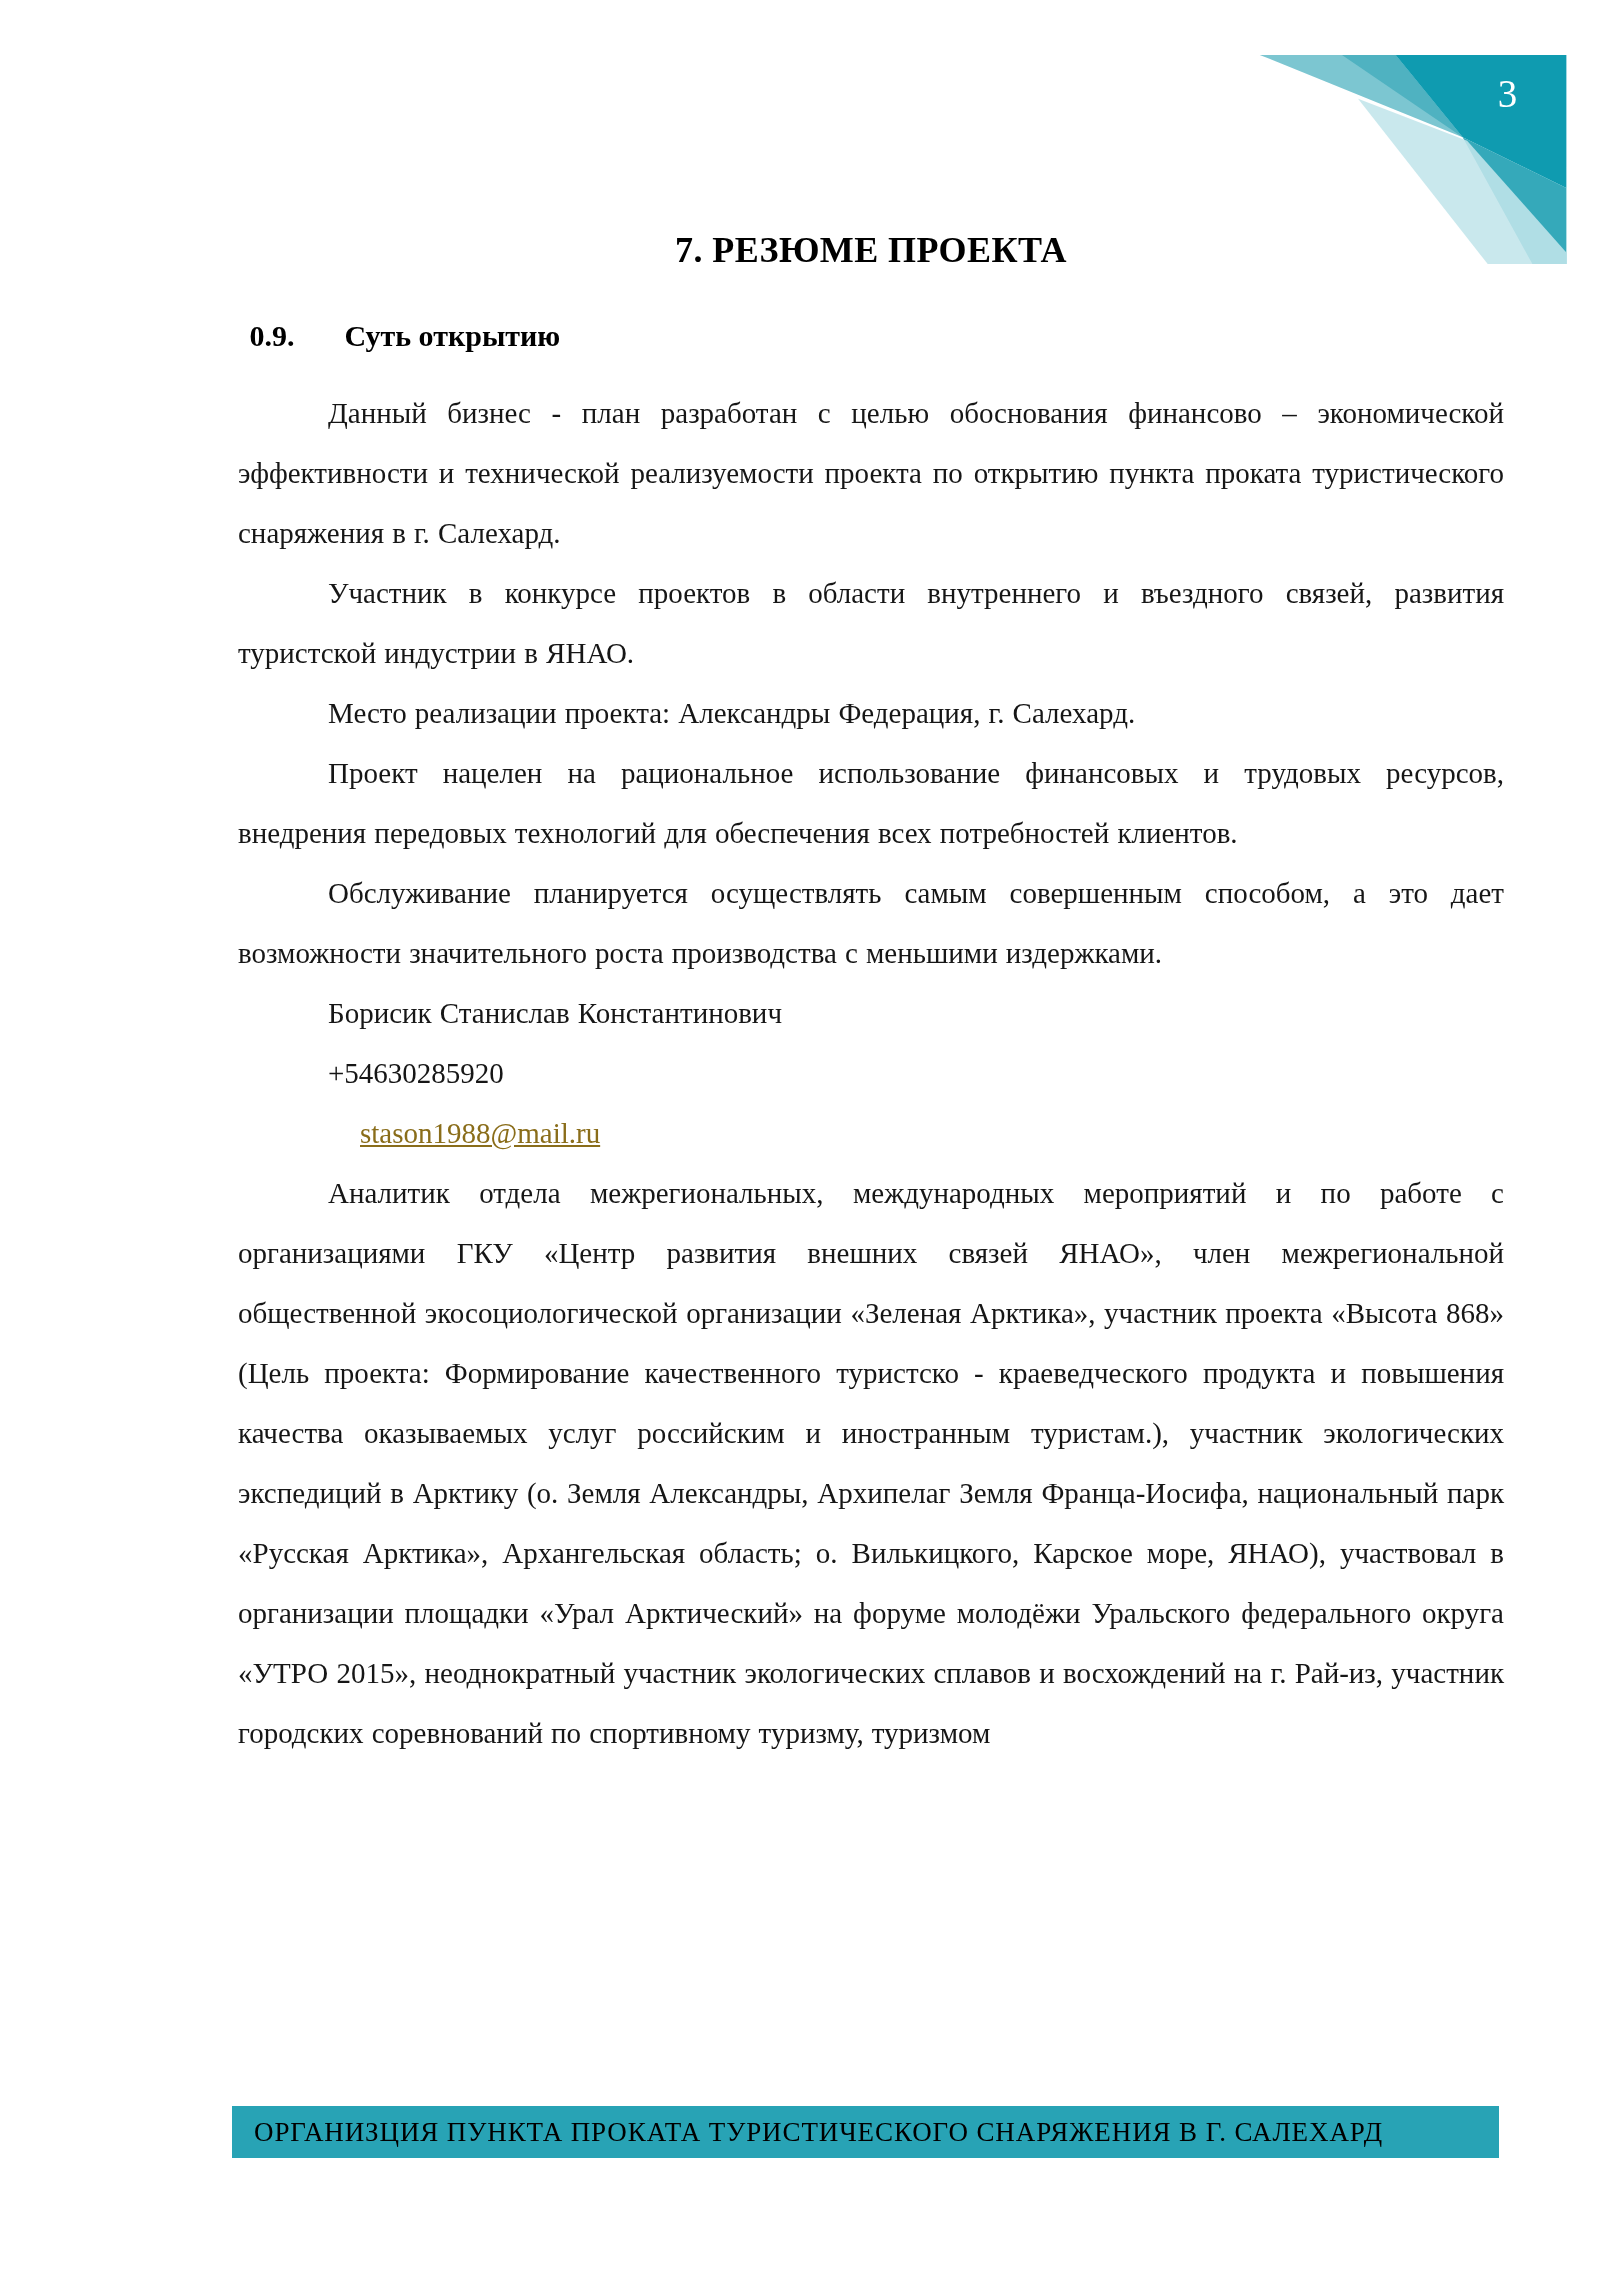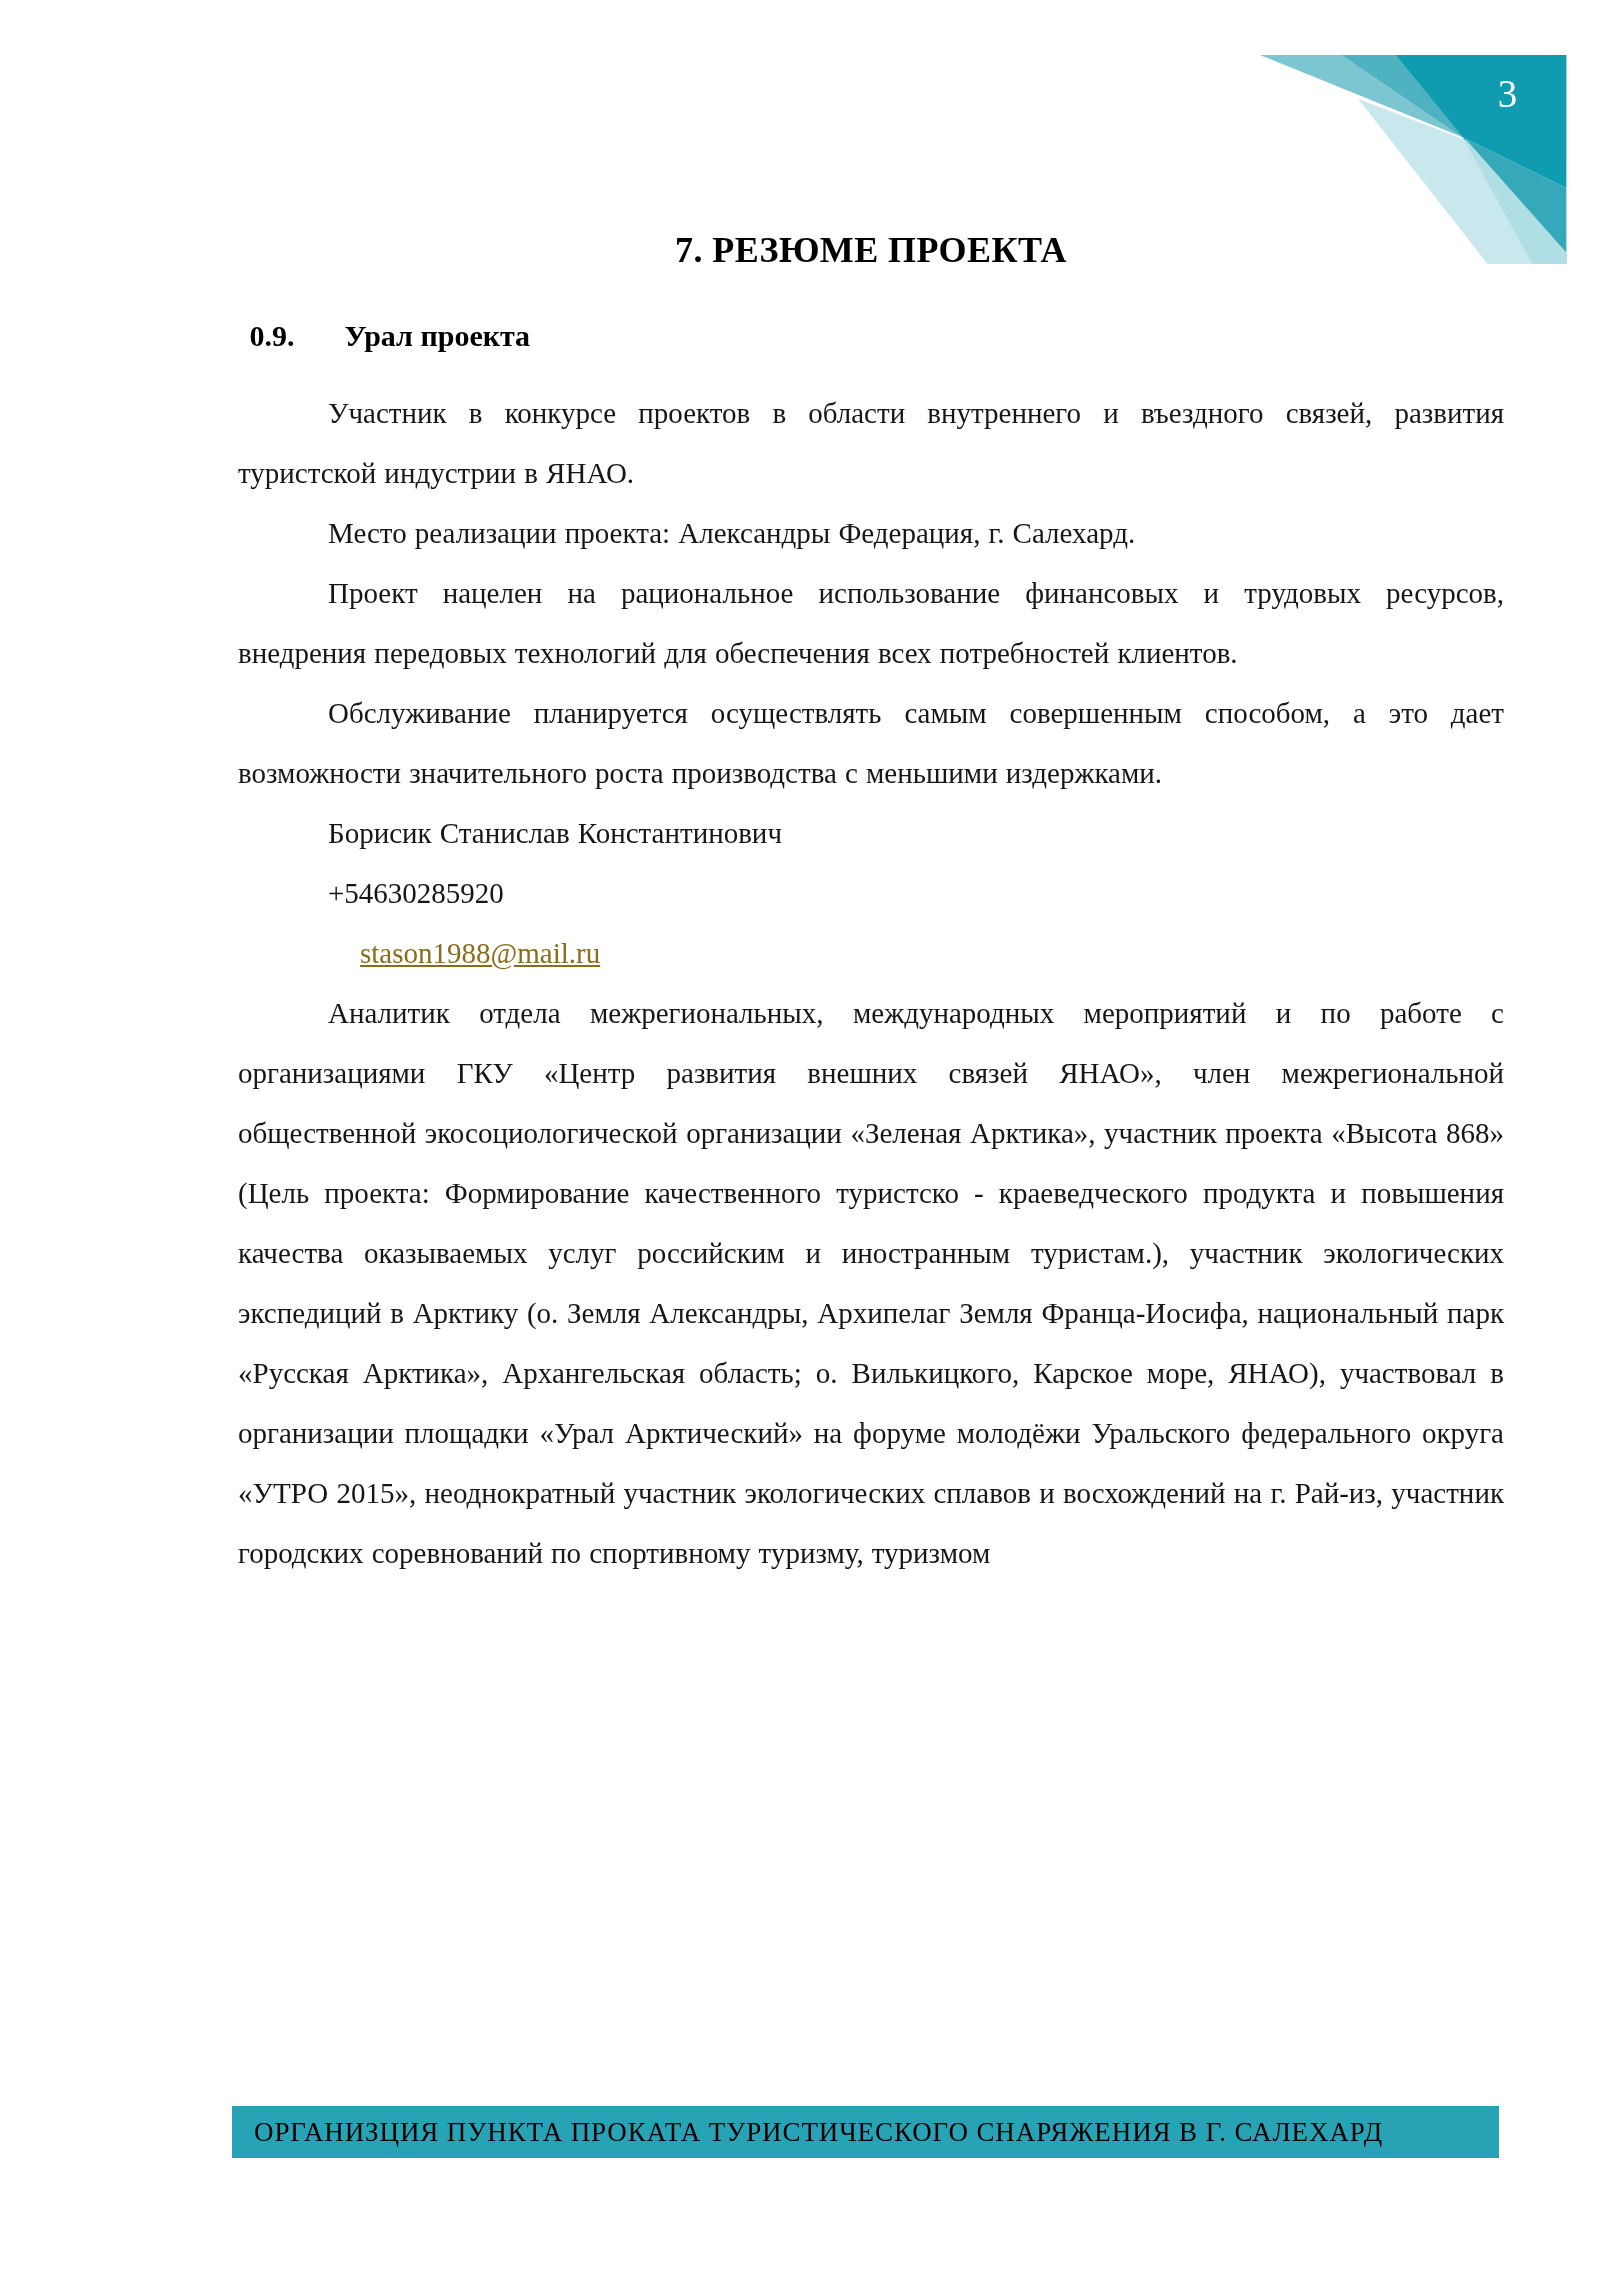--- a/index.html
+++ b/index.html
@@ -61,24 +61,25 @@
     <polygon points="113,50 235,97 346,222 346,235 258,235" fill="#c2e5eb" opacity="0.88"></polygon>
     <polygon points="155,1 346,1 346,150 230,93" fill="#0f9bb0"></polygon>
   </svg>
   <div class="page-num">3</div>
 
   <div class="content">
 
     <h1 class="doc-title">7. РЕЗЮМЕ ПРОЕКТА</h1>
 
     <div class="section-heading">
-      <span class="num">0.9.</span><span class="txt">Урал проекта</span>
+      <span class="num">0.9.</span><span class="txt">Суть открытию</span>
     </div>
 
     <div class="body-text">
+      <p>Данный бизнес - план разработан с целью обоснования финансово – экономической эффективности и технической реализуемости проекта по открытию пункта проката туристического снаряжения в г. Салехард.</p>
       <p>Участник в конкурсе проектов в области внутреннего и въездного связей, развития туристской индустрии в ЯНАО.</p>
       <p>Место реализации проекта: Александры Федерация, г. Салехард.</p>
       <p>Проект нацелен на рациональное использование финансовых и трудовых ресурсов, внедрения передовых технологий для обеспечения всех потребностей клиентов.</p>
       <p>Обслуживание планируется осуществлять самым совершенным способом, а это дает возможности значительного роста производства с меньшими издержками.</p>
       <p>Борисик Станислав Константинович</p>
       <p>+54630285920</p>
       <p class="email-line"><a class="email-link" href="#">stason1988@mail.ru</a></p>
       <p>Аналитик отдела межрегиональных, международных мероприятий и по работе с организациями ГКУ «Центр развития внешних связей ЯНАО», член межрегиональной общественной экосоциологической организации «Зеленая Арктика», участник проекта «Высота 868» (Цель проекта: Формирование качественного туристско - краеведческого продукта и повышения качества оказываемых услуг российским и иностранным туристам.), участник экологических экспедиций в Арктику (о. Земля Александры, Архипелаг Земля Франца-Иосифа, национальный парк «Русская Арктика», Архангельская область; о. Вилькицкого, Карское море, ЯНАО), участвовал в организации площадки «Урал Арктический» на форуме молодёжи Уральского федерального округа «УТРО 2015», неоднократный участник экологических сплавов и восхождений на г. Рай-из, участник городских соревнований по спортивному туризму, туризмом</p>
     </div>
 

